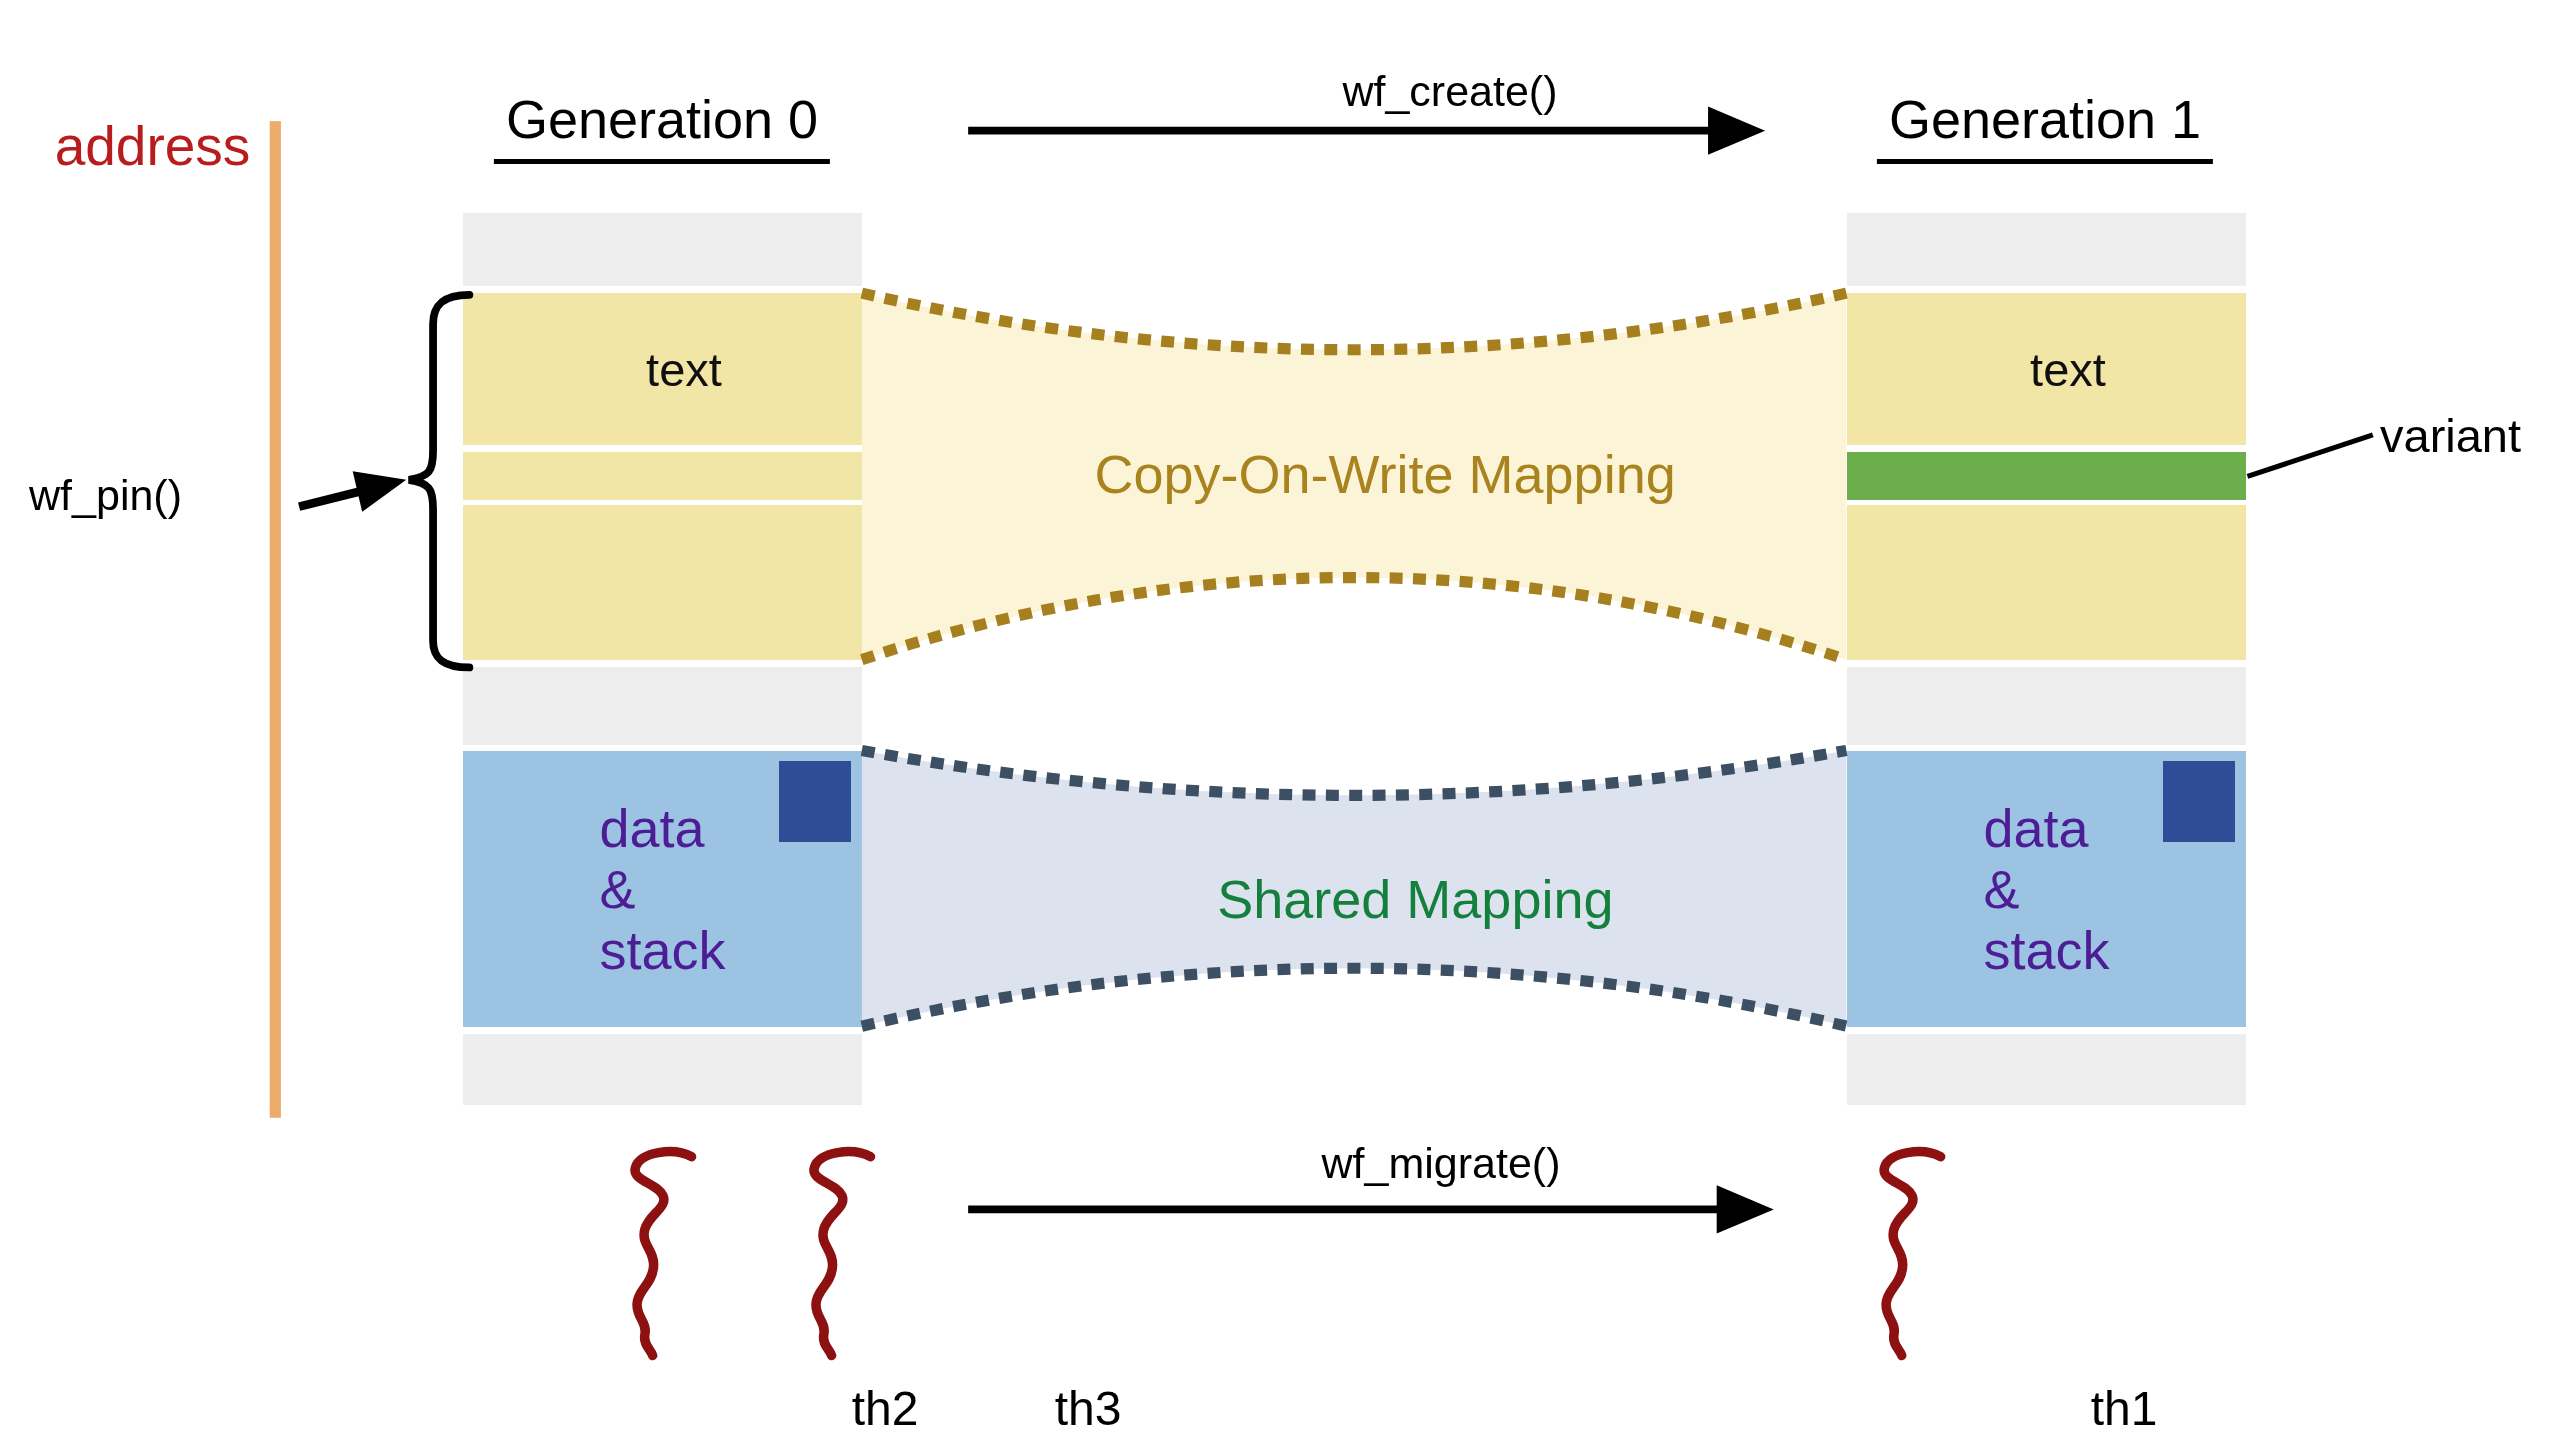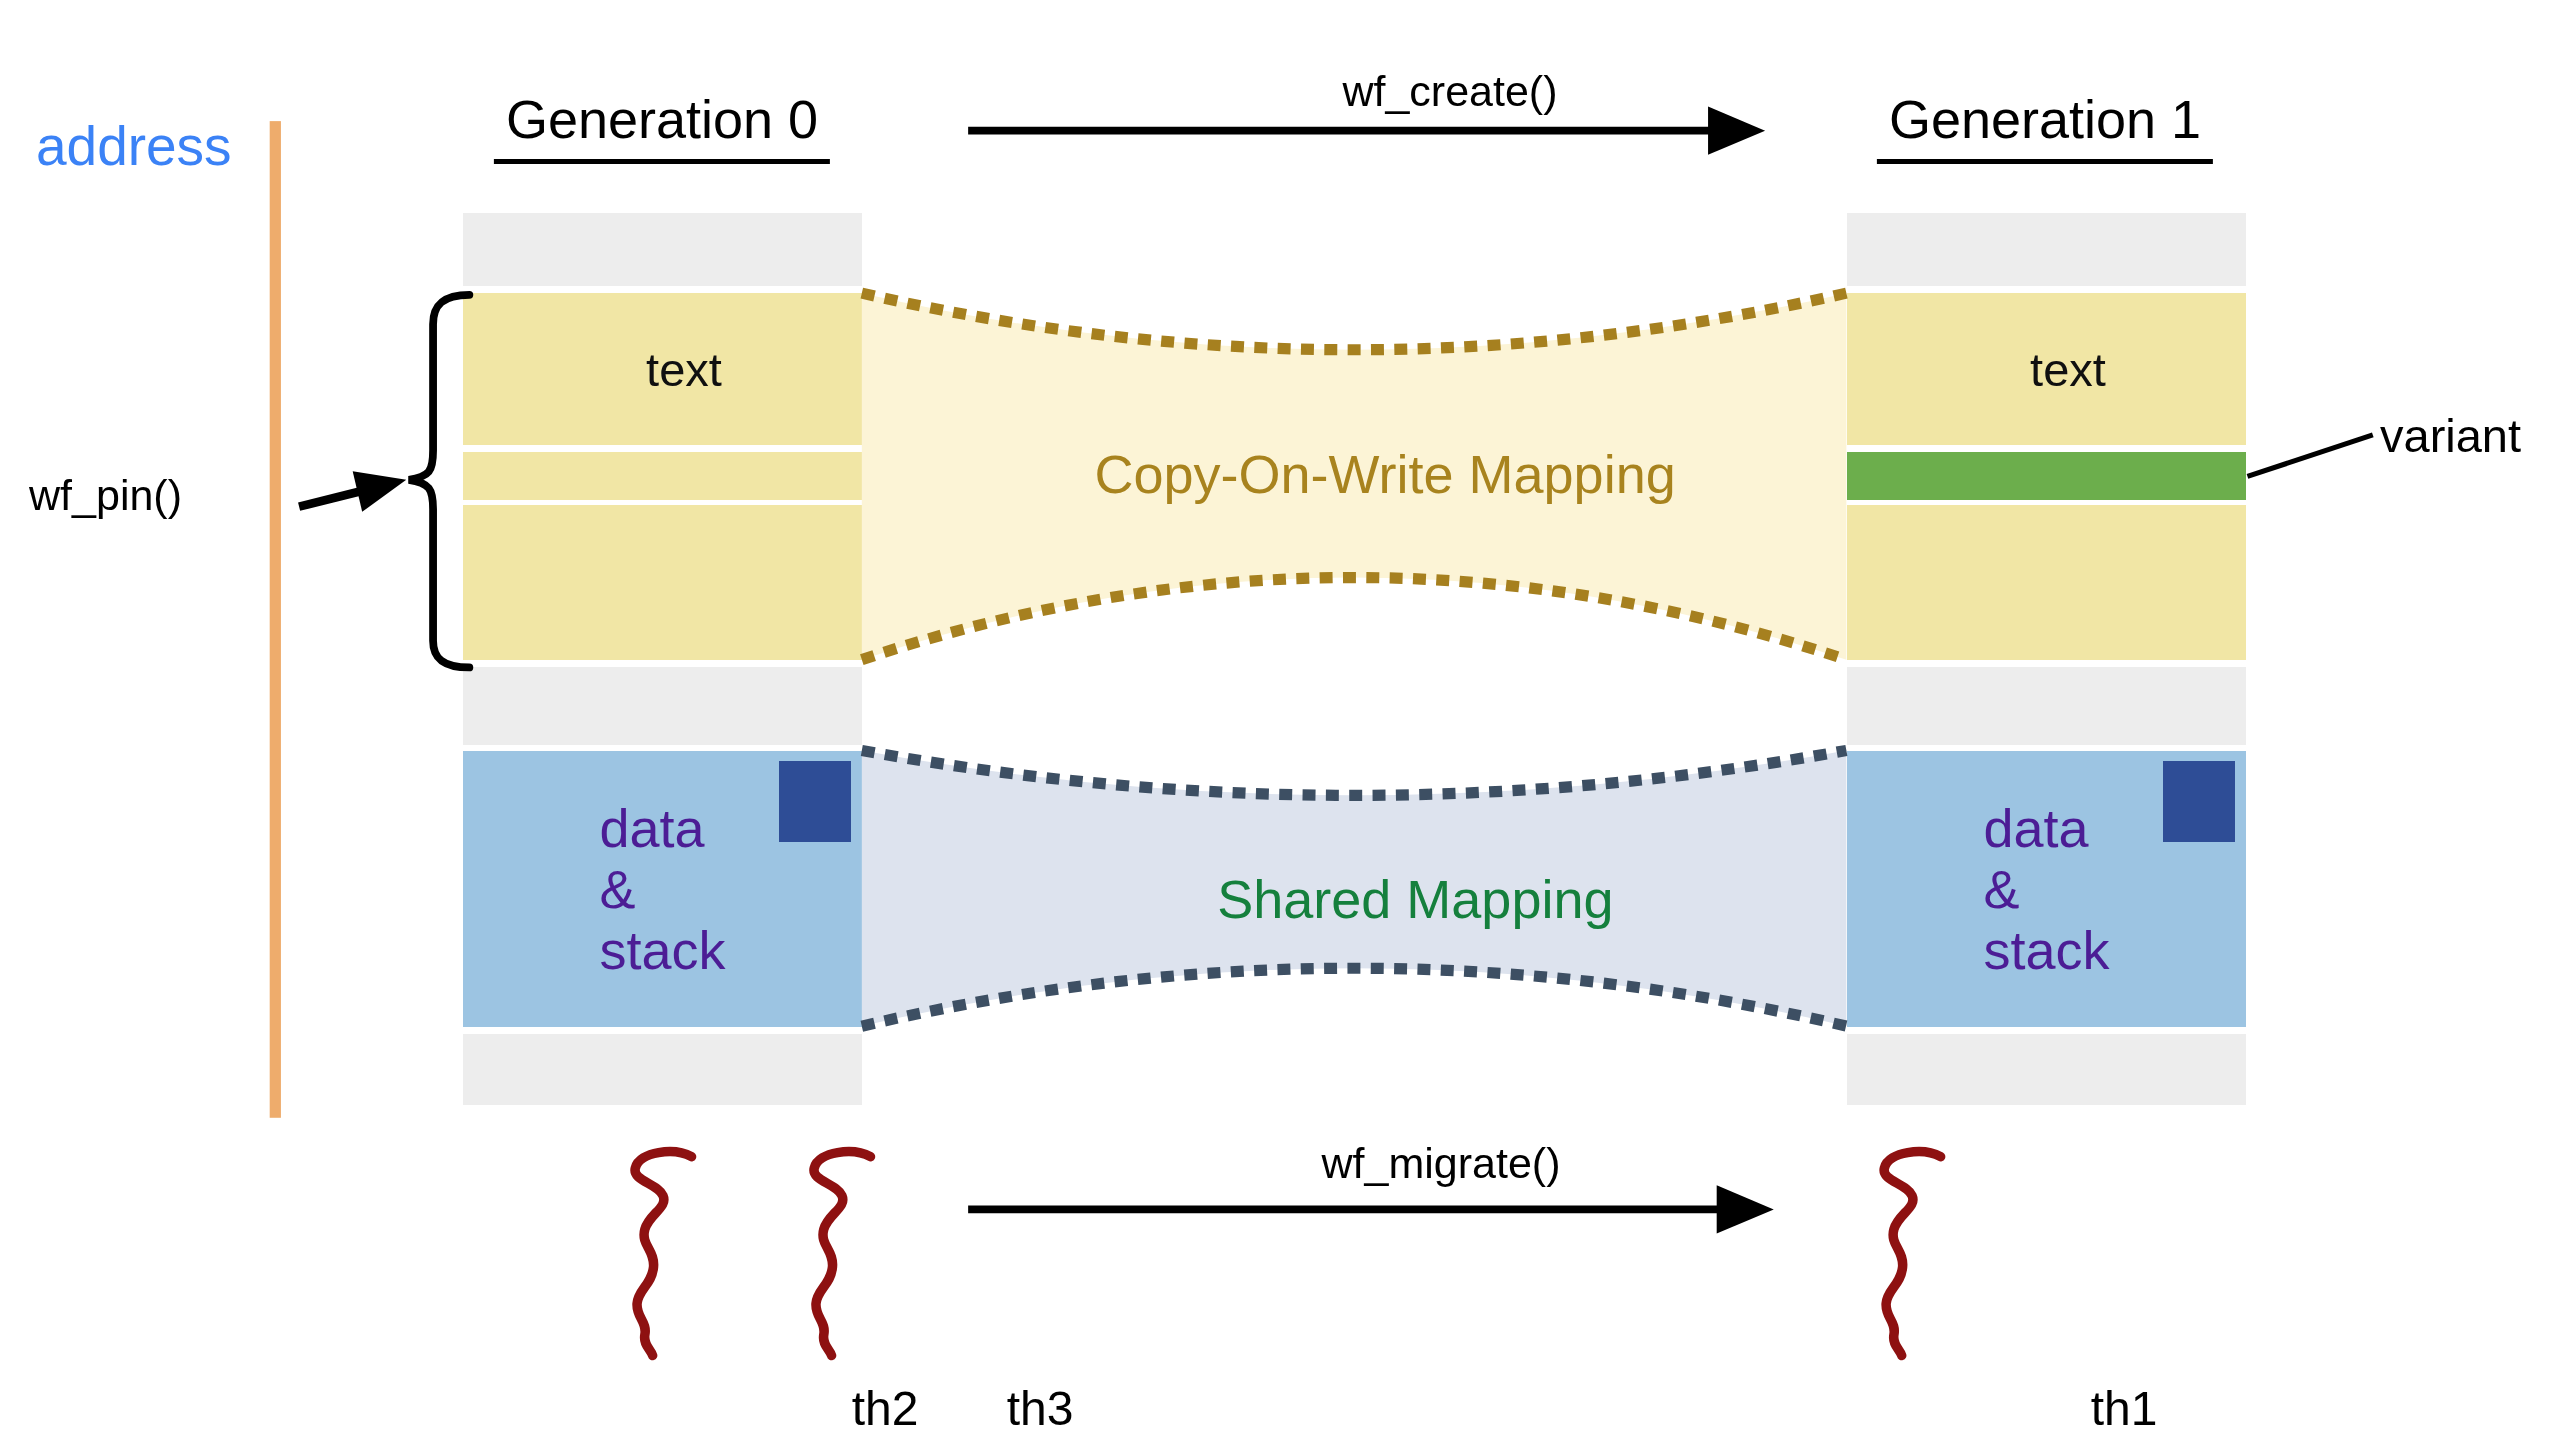--- a/index.html
+++ b/index.html
@@ -14,21 +14,21 @@
   .navy-square{position:absolute;left:316px;top:9.5px;width:72px;height:81px;}
   
   .lbl{position:absolute;z-index:3;white-space:nowrap;}
   .centered{width:519px;text-align:right;transform:translateX(-50%);}
   .heading{font-size:54px;line-height:59px;padding:0 12px 10.4px 12px;border-bottom:5.2px solid #000;
            width:auto;transform:translateX(-50%);}
   .op{font-size:43px;line-height:50px;}
   .map-label{font-size:54px;line-height:61px;}
   .cow-label{color:#a8831e;}
   .shared-label{color:#15803d;}
-  .addr{font-size:55px;line-height:83px;text-align:center;color:#3b82f6;width:233px;left:17.3px;top:105px;}
+  .addr{font-size:55px;line-height:83px;text-align:right;color:#b91c1c;width:233px;left:17.3px;top:105px;}
   .pin{left:0;width:182px;text-align:right;font-size:43px;top:470px;}
   .variant{font-size:47px;left:2380px;top:408px;}
   .thread-lbl{font-size:48px;}
   .dash-curve{fill:none;stroke-dasharray:15 12;stroke-width:13;}
 </style>
 </head>
 <body>
 
 <div class="stage">
 
@@ -129,17 +129,17 @@
   <div class="lbl op centered" style="left:1298px;top:66px">wf_create()</div>
   <div class="lbl op centered" style="left:1301px;top:1138px">wf_migrate()</div>
   <div class="lbl op pin">wf_pin()</div>
 
   <div class="lbl map-label cow-label centered" style="left:1354px;top:444px">Copy-On-Write Mapping</div>
   <div class="lbl map-label shared-label centered" style="left:1354px;top:869px">Shared Mapping</div>
 
   <div class="lbl variant">variant</div>
 
   <div class="lbl thread-lbl centered" style="left:659px;top:1381px">th2</div>
-  <div class="lbl thread-lbl centered" style="left:814px;top:1381px">th3</div>
+  <div class="lbl thread-lbl centered" style="left:862px;top:1381px">th3</div>
   <div class="lbl thread-lbl centered" style="left:1898px;top:1381px">th1</div>
 
 </div>
 
 
 </body></html>

